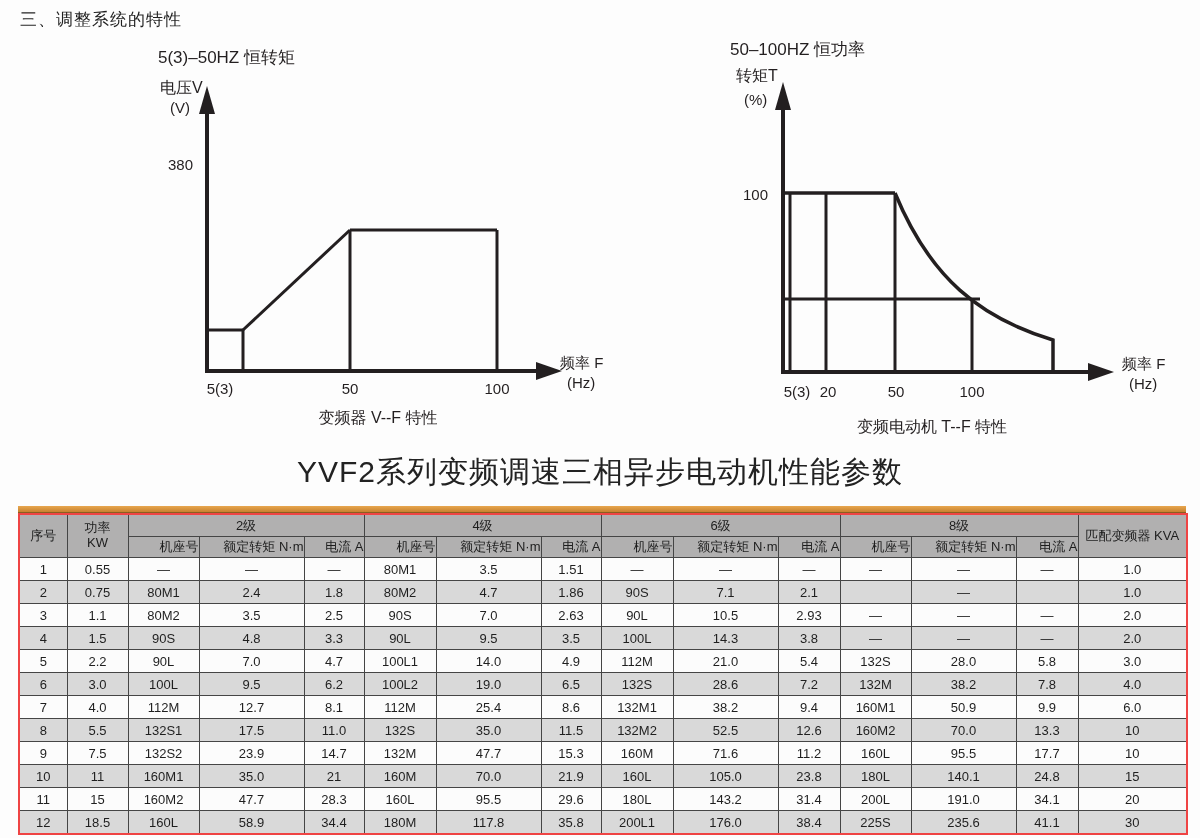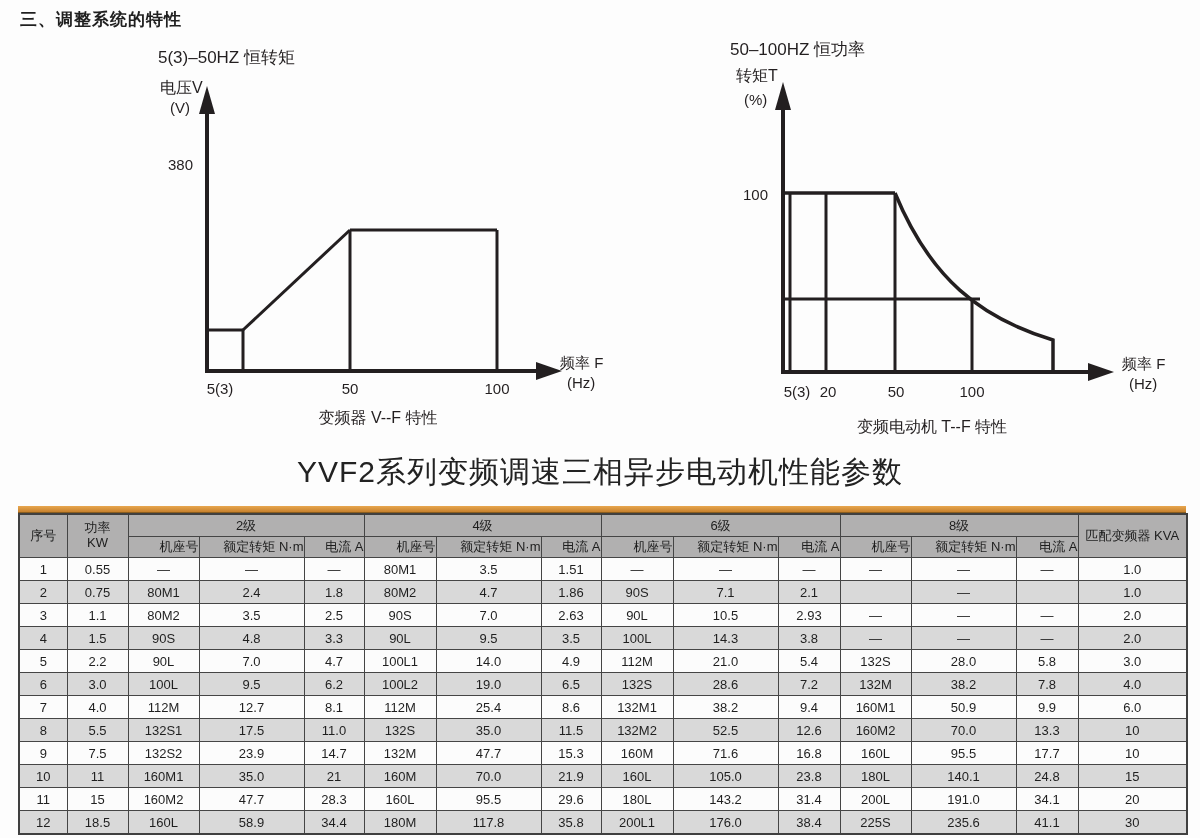--- a/index.html
+++ b/index.html
@@ -3,37 +3,37 @@
 <meta charset="utf-8">
 <style>
   html,body{margin:0;padding:0;}
   body{
     width:1200px;height:838px;position:relative;overflow:hidden;
     background:#fdfdfd;color:#1f1f1f;
     font-family:"Liberation Sans","DejaVu Sans",sans-serif;
   }
   .section-title{
     position:absolute;left:20px;top:8px;
-    font-size:17px;font-weight:bold;letter-spacing:1px;
+    font-size:17px;font-weight:normal;letter-spacing:1px;
   }
   .chart{position:absolute;}
   .chart svg text{fill:#231f20;}
   .page-table-title{
     position:absolute;left:0;top:452px;width:1200px;
     text-align:center;font-size:30px;font-weight:400;color:#222;
     letter-spacing:1px;
   }
   .table-wrap{position:absolute;left:18px;top:506px;width:1168px;}
   .orange-bar{
     height:7px;background:linear-gradient(#e8a74f,#c7812d);
     border-bottom:1px solid #8a5e20;box-sizing:border-box;
   }
   table.params{
     border-collapse:collapse;table-layout:fixed;width:1168px;
-    border:2px solid #404040;
+    border:2px solid #ef4444;
   }
   table.params th,table.params td{
     border:1px solid #454545;text-align:center;vertical-align:middle;
     font-size:13px;padding:0;overflow:hidden;white-space:nowrap;
   }
   table.params thead th{
     background:#b1b0b0;font-weight:400;color:#1d1d1d;
   }
   table.params thead tr.group-row th{height:21px;}
   table.params thead tr.sub-row th{height:20px;text-align:right;}
@@ -298,21 +298,21 @@
           <td>9</td>
           <td>7.5</td>
           <td>132S2</td>
           <td>23.9</td>
           <td>14.7</td>
           <td>132M</td>
           <td>47.7</td>
           <td>15.3</td>
           <td>160M</td>
           <td>71.6</td>
-          <td>16.8</td>
+          <td>11.2</td>
           <td>160L</td>
           <td>95.5</td>
           <td>17.7</td>
           <td>10</td>
         </tr>
         <tr>
           <td>10</td>
           <td>11</td>
           <td>160M1</td>
           <td>35.0</td>

